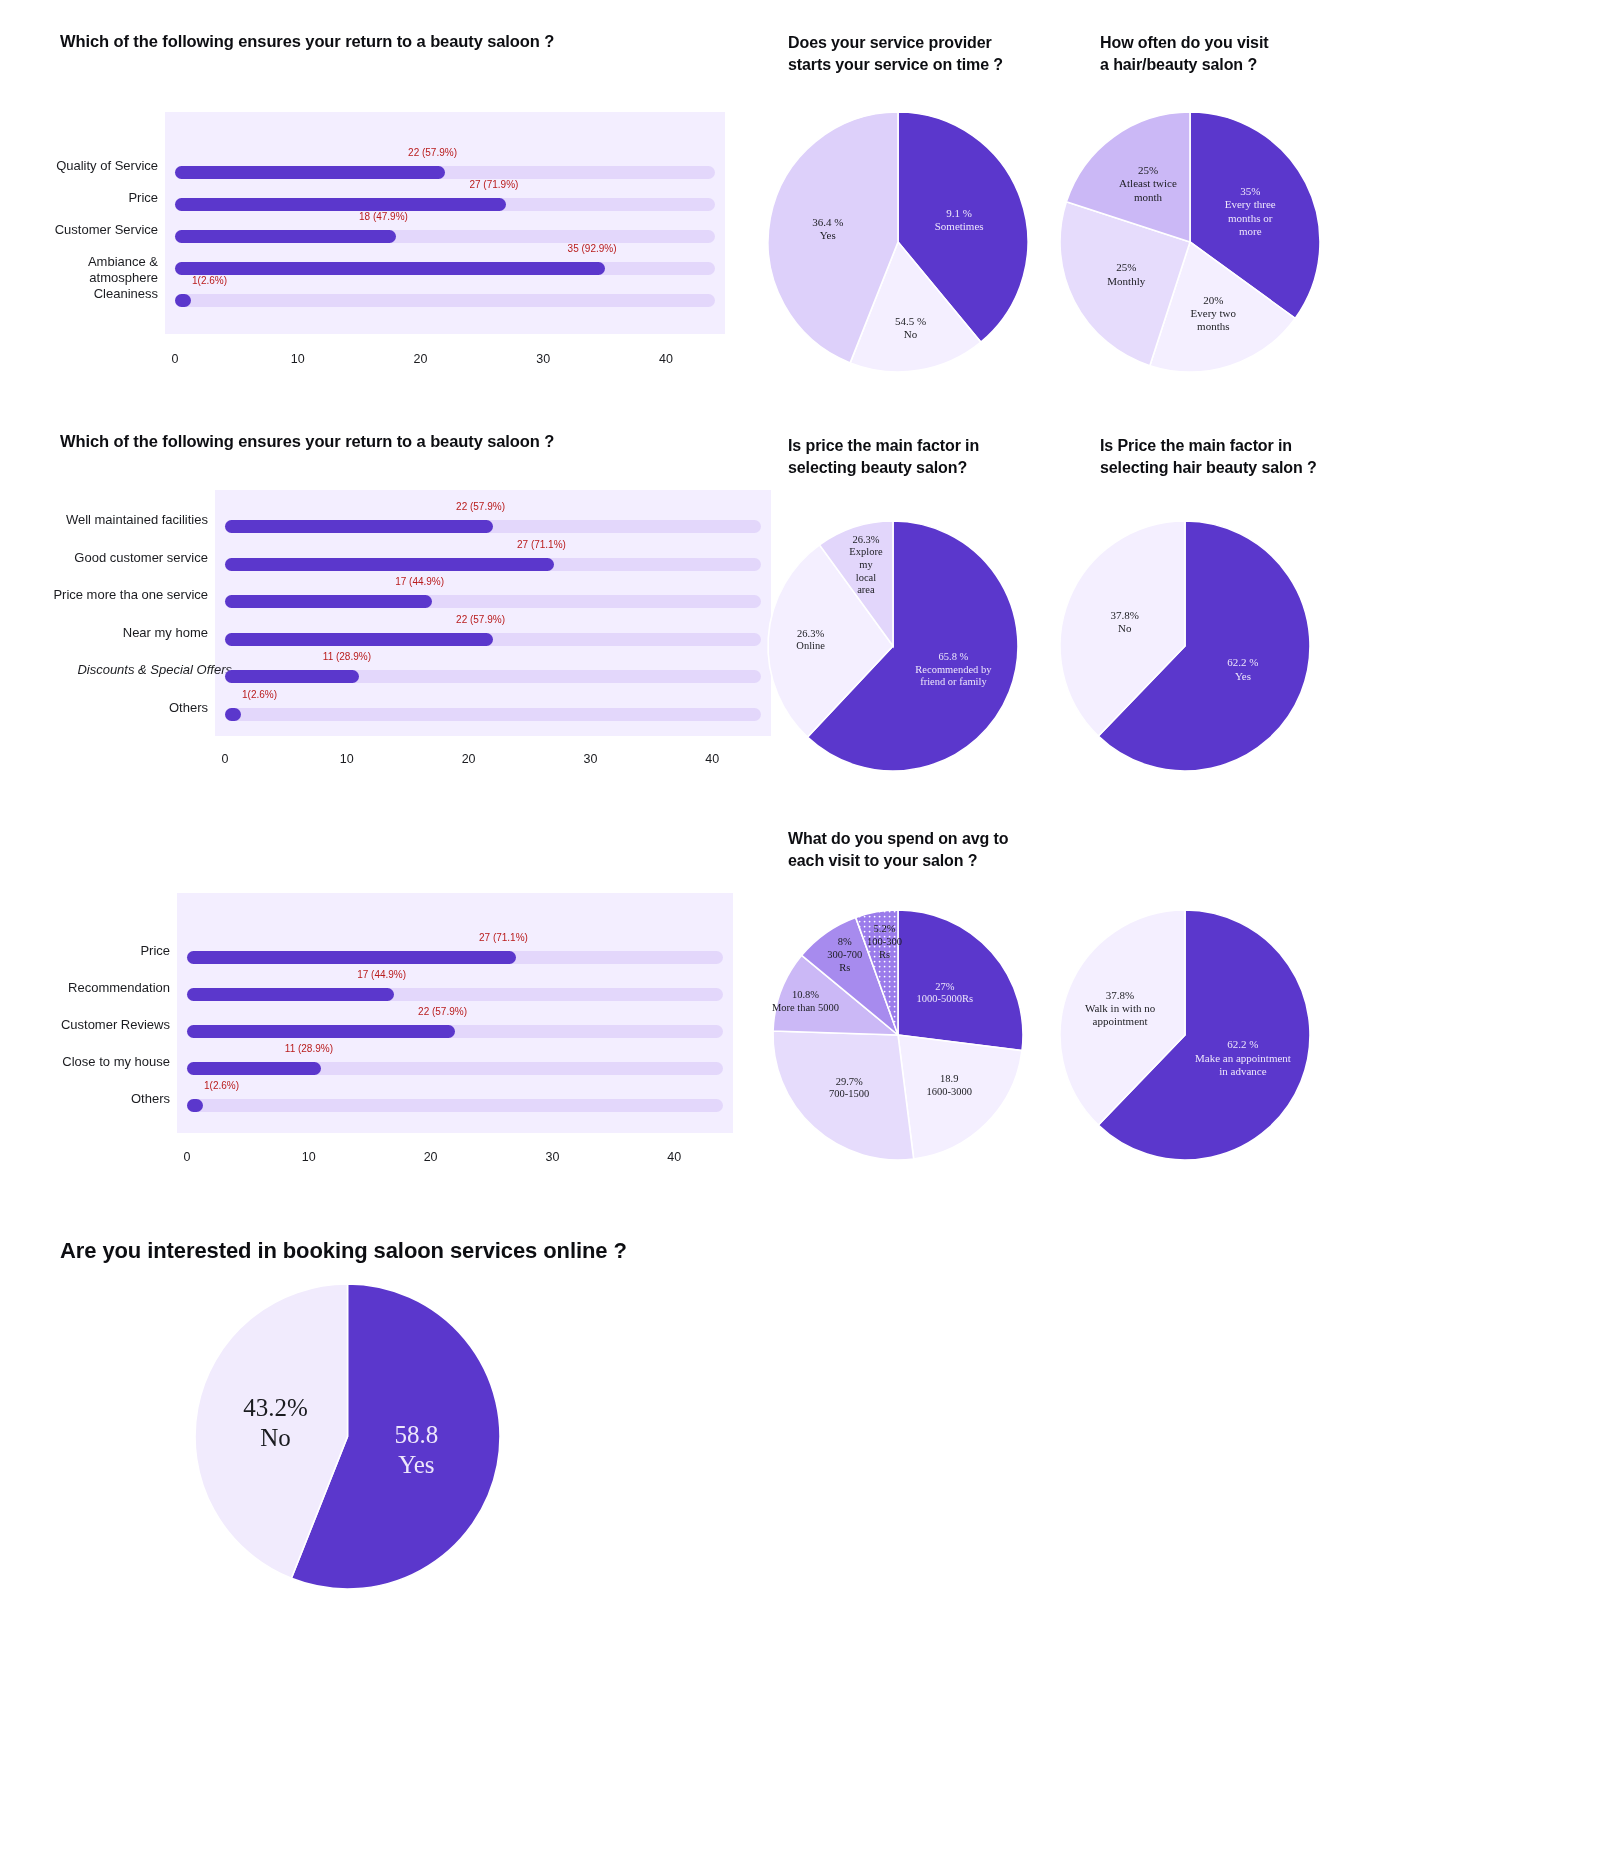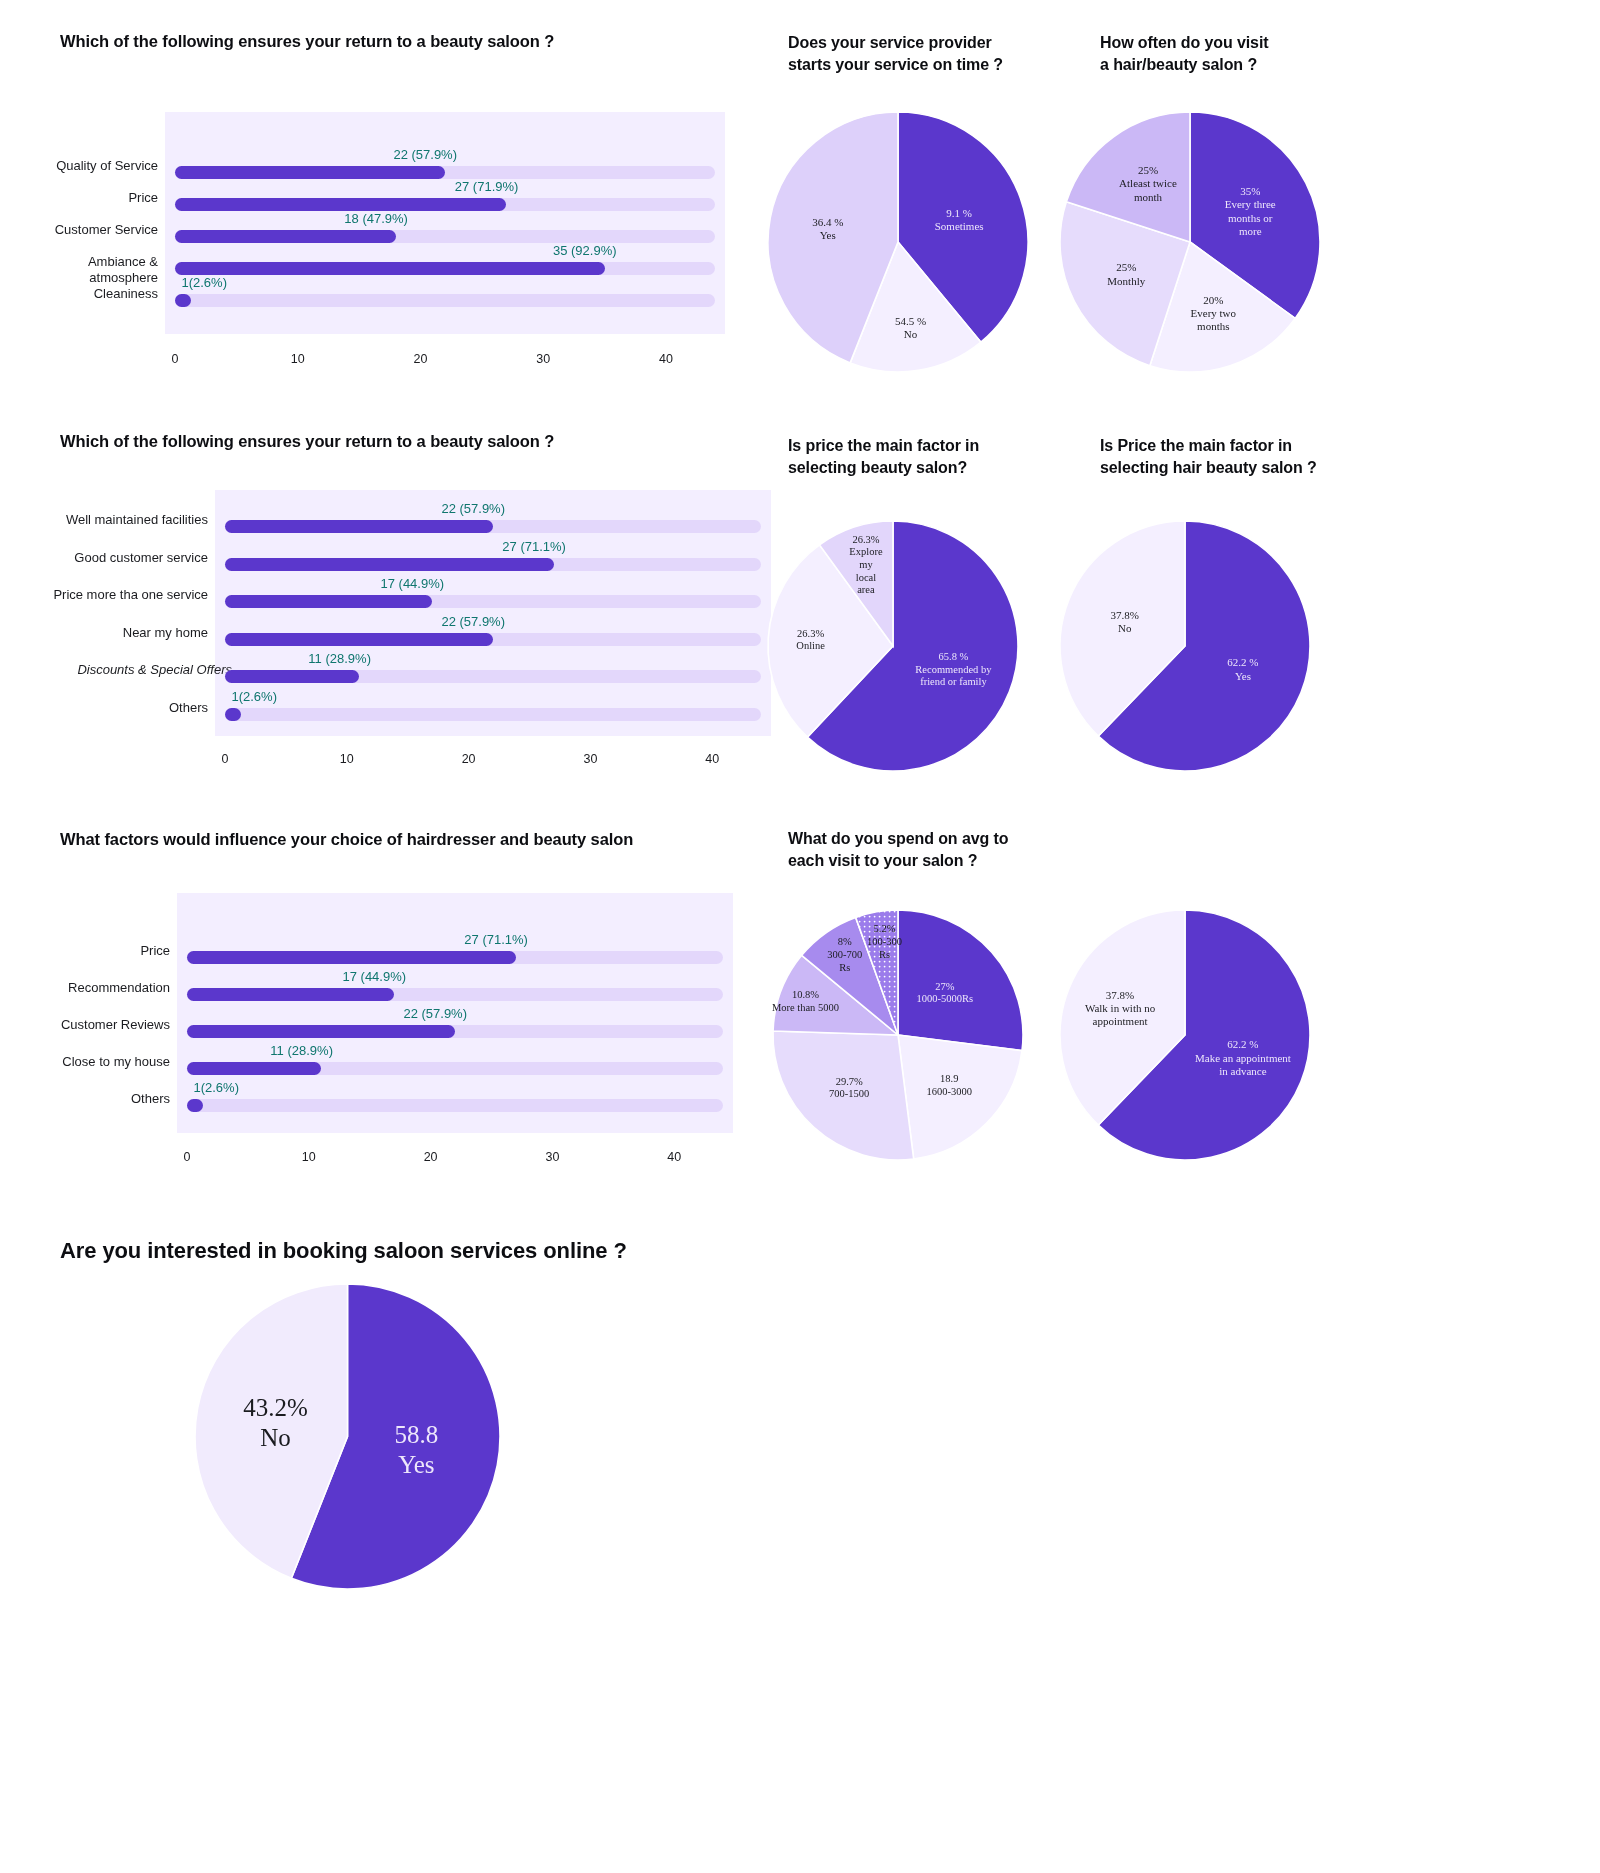--- a/index.html
+++ b/index.html
@@ -48,22 +48,22 @@
   }
   .bar-fill {
     position:absolute;
     left:0; top:0;
     height:13px;
     background:#5b37cc;
     border-radius:7px;
   }
   .bar-value {
     position:absolute;
-    font-size:13px;
-    color:#0f766e;
+    font-size:10px;
+    color:#b91c1c;
     white-space:nowrap;
     transform:translateX(-100%);
   }
   .axis-tick {
     position:absolute;
     font-size:12.5px;
     color:#1b1c20;
     transform:translateX(-50%);
   }
 
@@ -258,21 +258,20 @@
         </defs>
         <path d="M 125 125 L 125.00000000000001 0 A 125 125 0 1 1 38.2933367733994 215.03862811098838 Z" fill="#5b37cc" stroke="#ffffff" stroke-width="1.6"></path>
         <path d="M 125 125 L 38.2933367733994 215.03862811098838 A 125 125 0 0 1 124.99999999999997 0 Z" fill="#f4efff" stroke="#ffffff" stroke-width="1.6"></path>
       </svg>
       <div class="slice-label light sl-11" style="left: 182.965px; top: 148.372px; width: 60px;"><span>62.2 %</span><br><span style="white-space: pre-line;">Yes</span></div>
       <div class="slice-label dark sl-11" style="left: 64.7161px; top: 100.693px; width: 60px;"><span>37.8%</span><br><span style="white-space: pre-line;">No</span></div>
     </div>
 </div>
 
 <div class="panel bar-chart" style="left:60px; top:828px; width:760px; height:360px;">
-  <div class="q-title big" style="position:absolute; left:0; top:0;">What factors would influence your choice of hairdresser and beauty salon</div>
   <div class="bar-plot" style="left:117px; top:65px; width:556px; height:240px;"></div>
   <div id="bars-6" style="position:absolute; left:0; top:65px; width:760px; height:240px;">
       <div class="bar-label" style="right: 650px; width: 200px; top: 50px;">Price</div>
       <div class="bar-track" style="left: 127px; width: 536px; top: 58px;">
         <div class="bar-fill" style="width: 328.909px;"></div>
       </div>
       <div class="bar-value" style="left: 467.909px; top: 39px;">27 (71.1%)</div>
       <div class="bar-label" style="right: 650px; width: 200px; top: 87px;">Recommendation</div>
       <div class="bar-track" style="left: 127px; width: 536px; top: 95px;">
         <div class="bar-fill" style="width: 207.091px;"></div>

